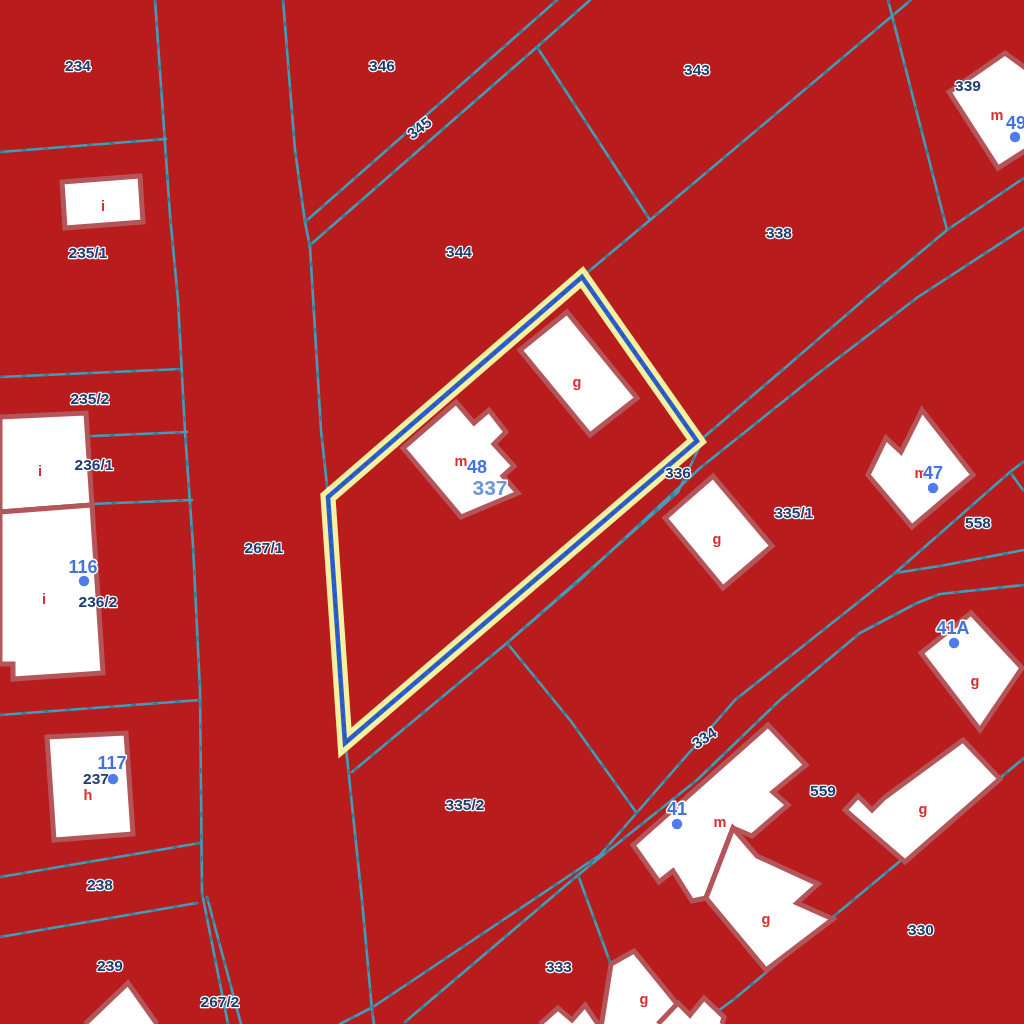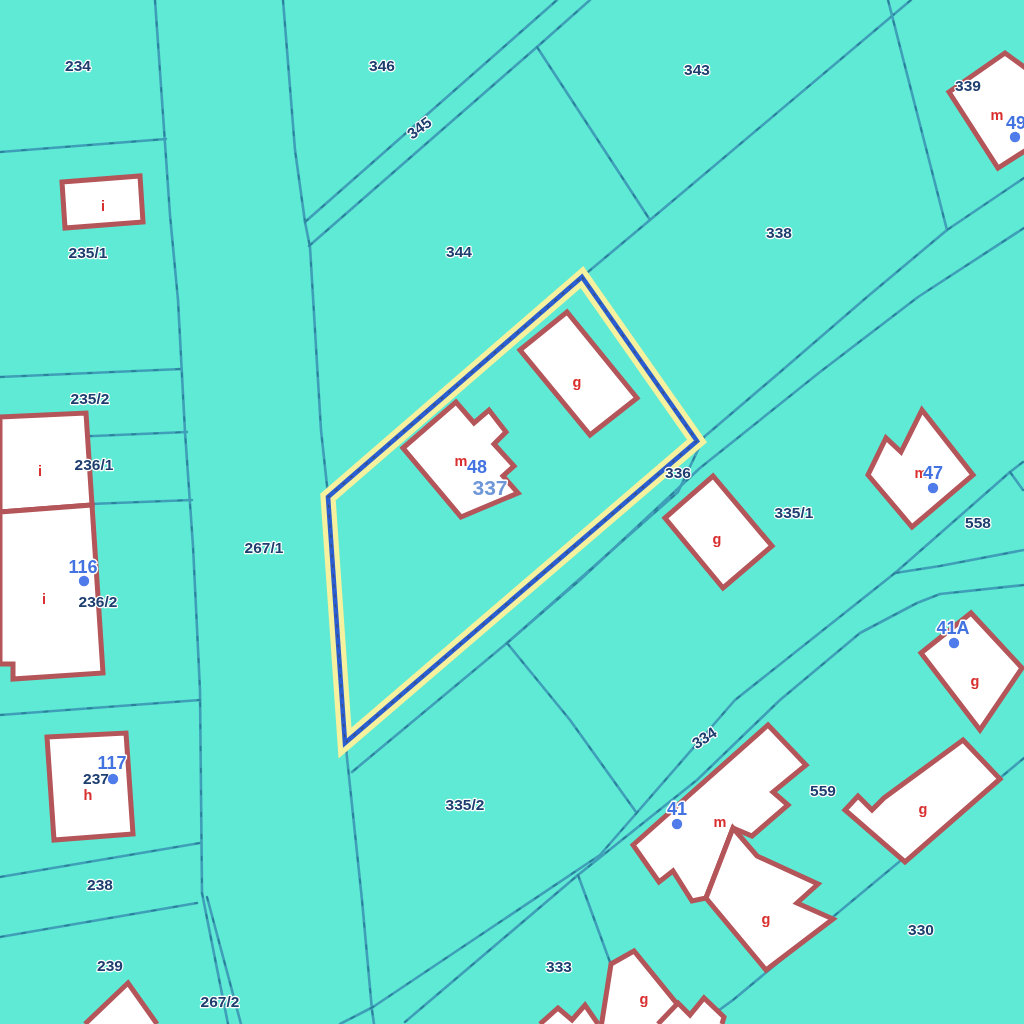--- a/index.html
+++ b/index.html
@@ -1,16 +1,16 @@
 <!DOCTYPE html>
 <html><head>
 <meta charset="utf-8">
 <style>
   html,body{margin:0;padding:0;background:#ffffff;}
-  #stage{position:relative;width:1024px;height:1024px;background:#5eead4;overflow:hidden;
+  #stage{position:relative;width:1024px;height:1024px;background:#b91c1c;overflow:hidden;
          font-family:"Liberation Sans",sans-serif;}
   svg{display:block;}
 </style>
 </head>
 <body>
 
 <div id="stage">
   <svg id="map" width="1024" height="1024" viewBox="0 0 1024 1024" xmlns="http://www.w3.org/2000/svg">
     <g id="g-parcel-lines">
         <polyline points="155,0 170,215 178,300 185,432 193,546 200,690 202,893" fill="none" stroke="#3F9FB8" stroke-width="2.6" stroke-linecap="round" stroke-linejoin="round"></polyline>

